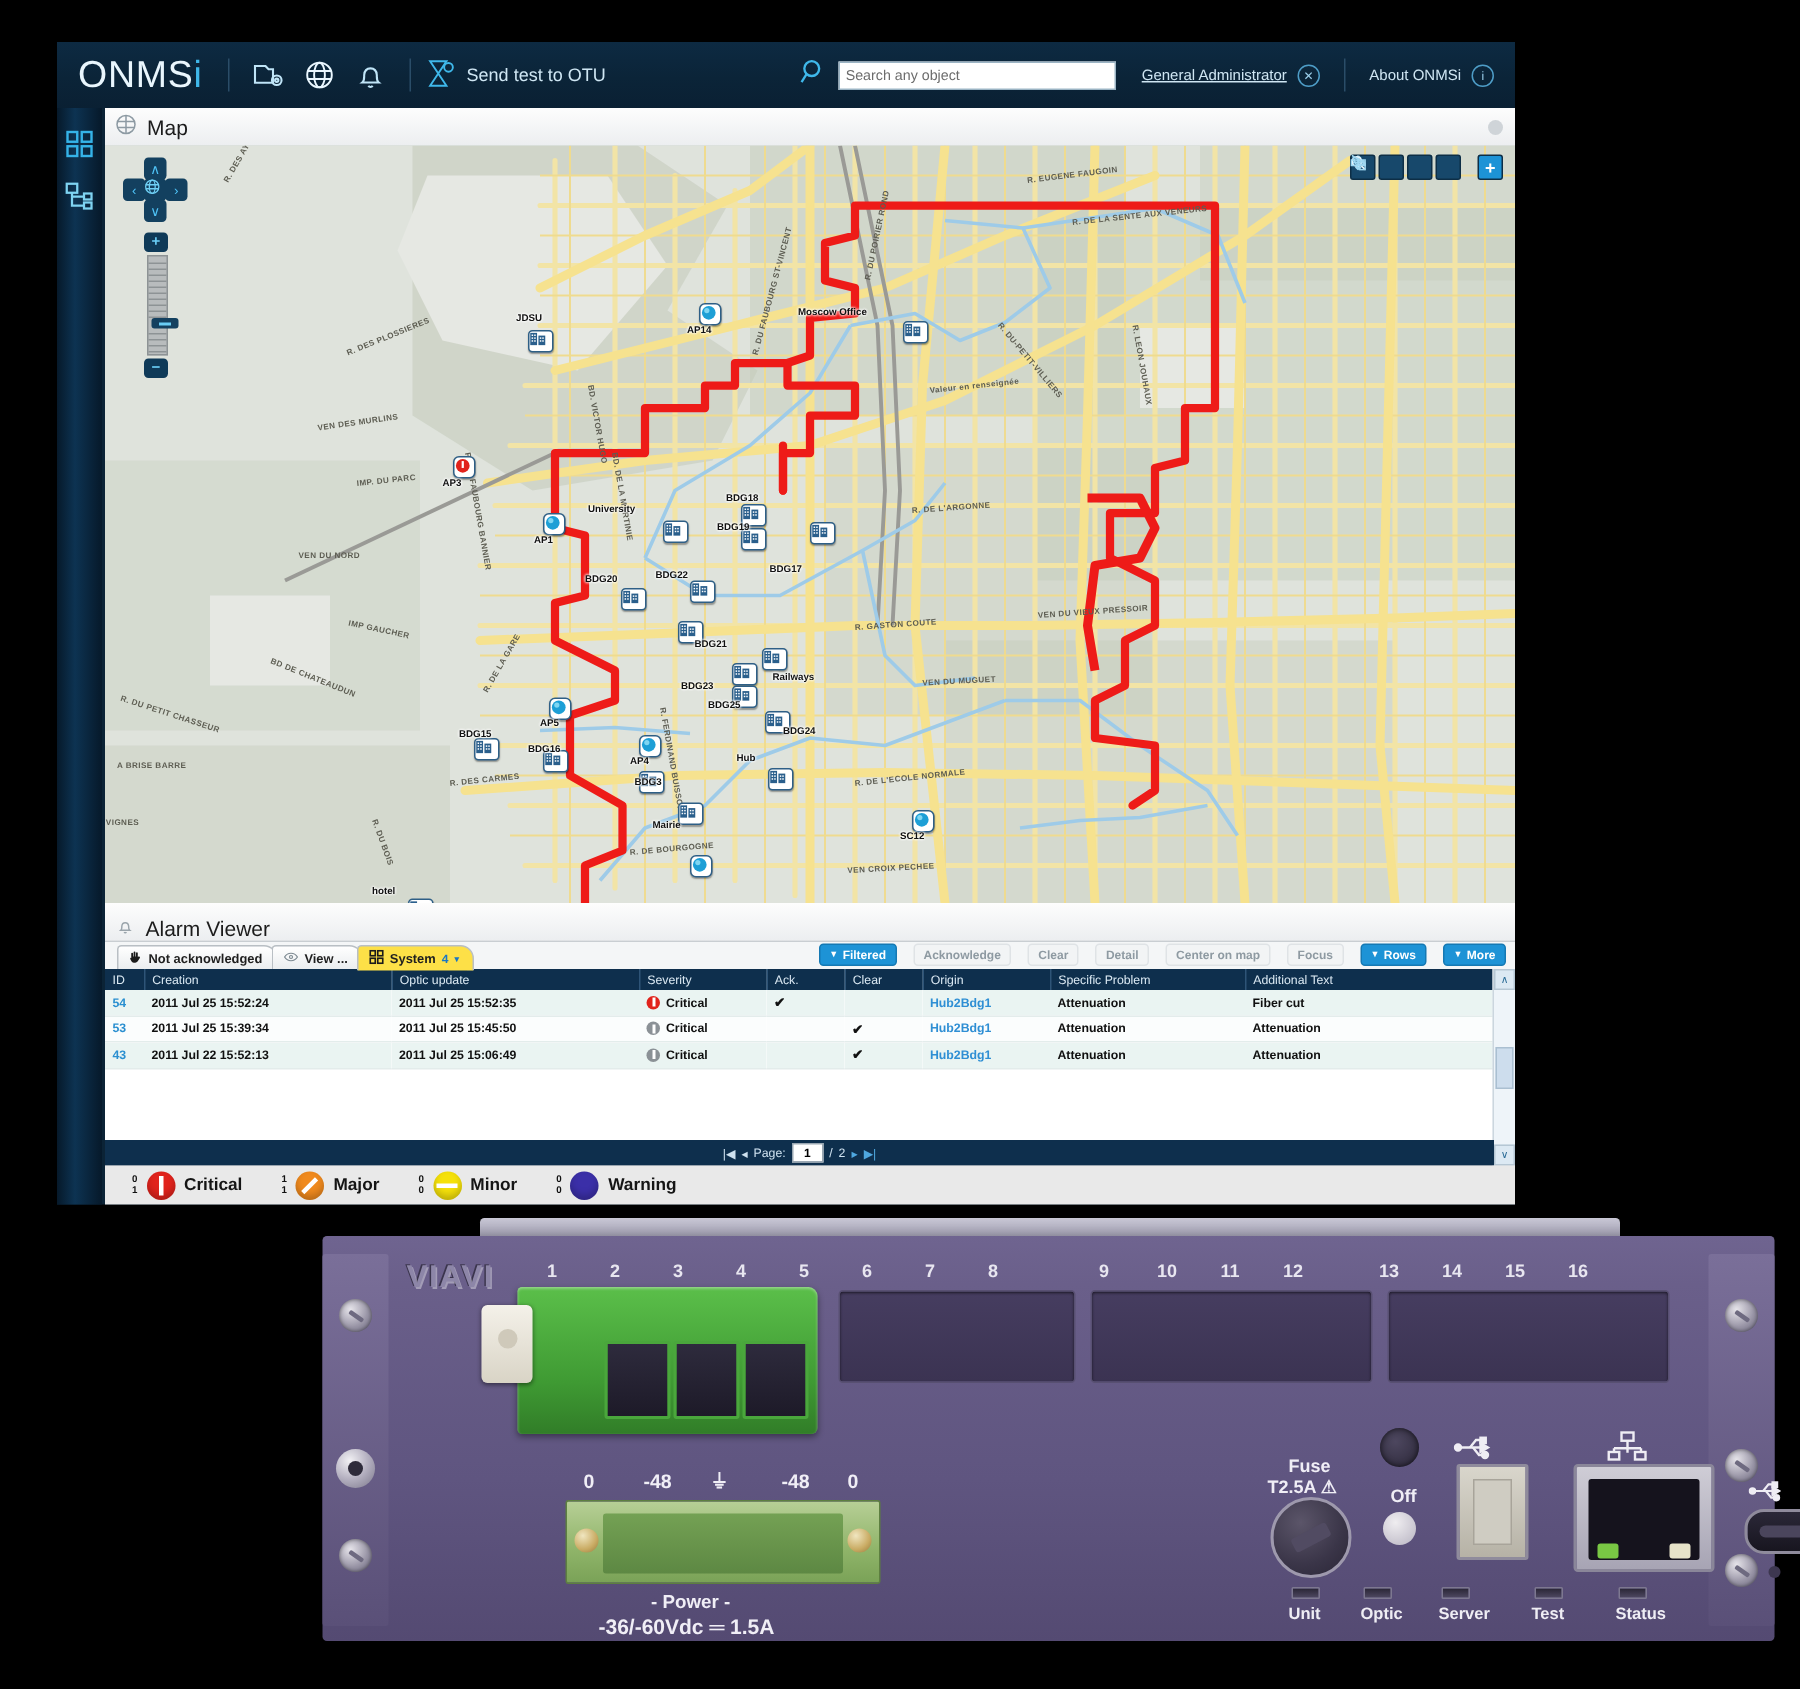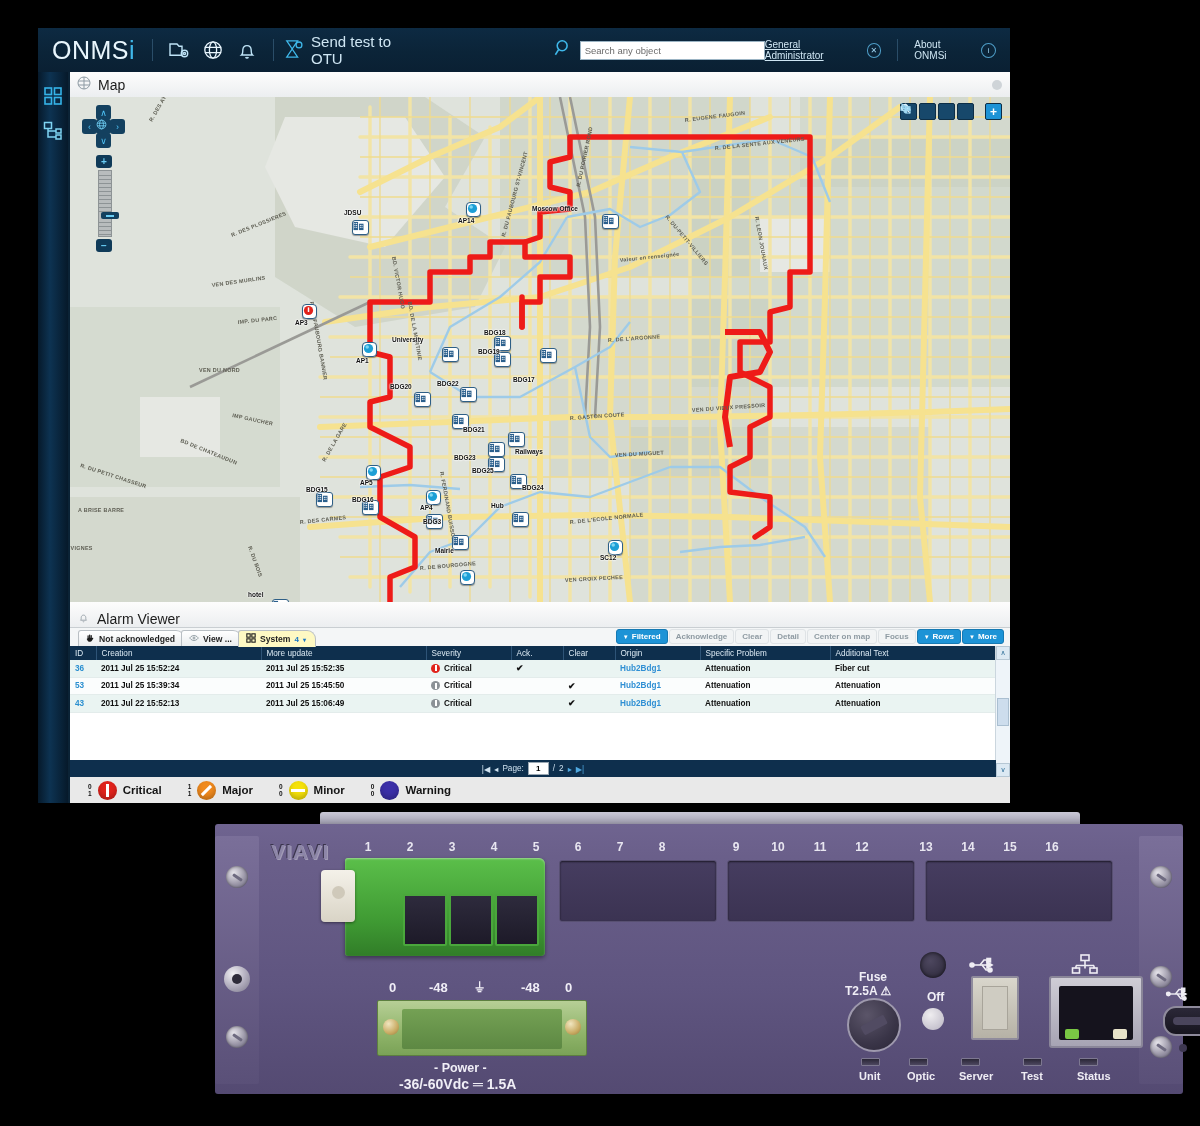--- a/index.html
+++ b/index.html
@@ -13,21 +13,21 @@
   
   #app-header{position:absolute;left:0;top:0;width:100%;height:44px;
     background:linear-gradient(180deg,#0d2a42 0%,#0b2438 55%,#0a2033 100%);
     display:flex;align-items:center;}
   .brand{font-size:25px;letter-spacing:.5px;color:#3fb8ea;font-weight:400;
     padding-left:14px;padding-right:8px;}
   .brand b{color:#e9f6fd;font-weight:400;}
   .hsep{width:1px;height:22px;background:#2a4d68;margin:0 9px;}
   .hicon{width:24px;height:24px;margin:0 5px;position:relative;color:#bfe4f7;}
   .hicon svg{display:block;}
-  .sendtest{display:flex;align-items:center;gap:6px;color:#cfe6f3;font-size:15px;}
+  .sendtest{display:flex;align-items:center;gap:6px;color:#cfe6f3;font-size:12px;}
   .searchwrap{display:flex;align-items:center;gap:5px;margin-left:128px;}
   .search-field{width:175px;height:15px;background:#fff;border:1px solid #9bb4c4;
     font-size:9.5px;color:#6c6c6c;padding:1px 4px;line-height:15px;}
   .hright{margin-left:auto;display:flex;align-items:center;gap:7px;padding-right:14px;
     color:#cfe6f3;font-size:10px;}
   .hlink{text-decoration:underline;cursor:pointer;}
   .circ-btn{width:13px;height:13px;border-radius:50%;border:1px solid #4e9dc7;
     color:#9ed3ef;font-size:8px;display:flex;align-items:center;justify-content:center;}
 
   
@@ -79,22 +79,22 @@
 
   
   #alarm-panel{position:absolute;left:32px;top:574px;right:0;height:175px;background:#fff;}
   #alarm-title{height:25px;background:linear-gradient(180deg,#fdfdfd,#eceef0);
     border-bottom:1px solid #c9ced2;display:flex;align-items:flex-end;gap:7px;padding-left:7px;
     font-size:14px;color:#1c1c1c;}
   #tabrow{height:19px;background:#f4f6f7;display:flex;align-items:flex-end;padding-left:8px;position:relative;}
   .tab{height:16px;padding:0 9px 0 7px;display:flex;align-items:center;gap:4px;font-size:8.6px;
     font-weight:700;color:#1f1f1f;background:linear-gradient(180deg,#ffffff,#e9ecee);
     border:1px solid #b9bfc4;border-bottom:none;border-radius:3px 9px 0 0;margin-right:-4px;}
-  .tab.active{background:#fef9c3;z-index:3;}
-  #act-bar{position:absolute;right:6px;top:1px;display:flex;gap:1px;align-items:center;}
+  .tab.active{background:#fde047;z-index:3;}
+  #act-bar{position:absolute;right:6px;top:1px;display:flex;gap:11px;align-items:center;}
   .abtn{height:13px;padding:0 6px;border-radius:3px;font-size:8px;font-weight:700;
     display:flex;align-items:center;gap:3px;color:#8e9aa2;background:#f2f4f5;border:1px solid #dfe3e6;}
   .abtn.on{background:#1d93d6;color:#fff;border-color:#1579b3;}
   .caret{font-size:6px;}
 
   
   #grid{position:absolute;left:0;top:44px;right:14px;bottom:18px;}
   table{border-collapse:collapse;width:100%;table-layout:fixed;}
   thead th{background:#0e2f4d;color:#dbe9f3;font-size:8.2px;font-weight:400;text-align:left;
     height:14px;padding:0 5px;border-right:1px solid #2e5477;}
@@ -930,32 +930,32 @@
           <col style="width:52px">
             <col style="width:52px">
             <col style="width:85px">
             <col style="width:130px">
             <col>
         </colgroup>
         <thead>
             <tr id="thead-row">
               <th>ID</th>
               <th>Creation</th>
-              <th>More update</th>
+              <th>Optic update</th>
               <th>Severity</th>
               <th>Ack.</th>
               <th>Clear</th>
               <th>Origin</th>
               <th>Specific Problem</th>
               <th>Additional Text</th>
             </tr>
           </thead>
         <tbody id="tbody">
             <tr>
-              <td class="id">36</td>
+              <td class="id">54</td>
               <td class="">2011 Jul 25 15:52:24</td>
               <td class="">2011 Jul 25 15:52:35</td>
               <td class="">
                 <span class="sev">
                   <span class="sev-dot" style="background:#e1231c">
                     <i></i>
                   </span>
                   <span>Critical</span>
                 </span>
               </td>

